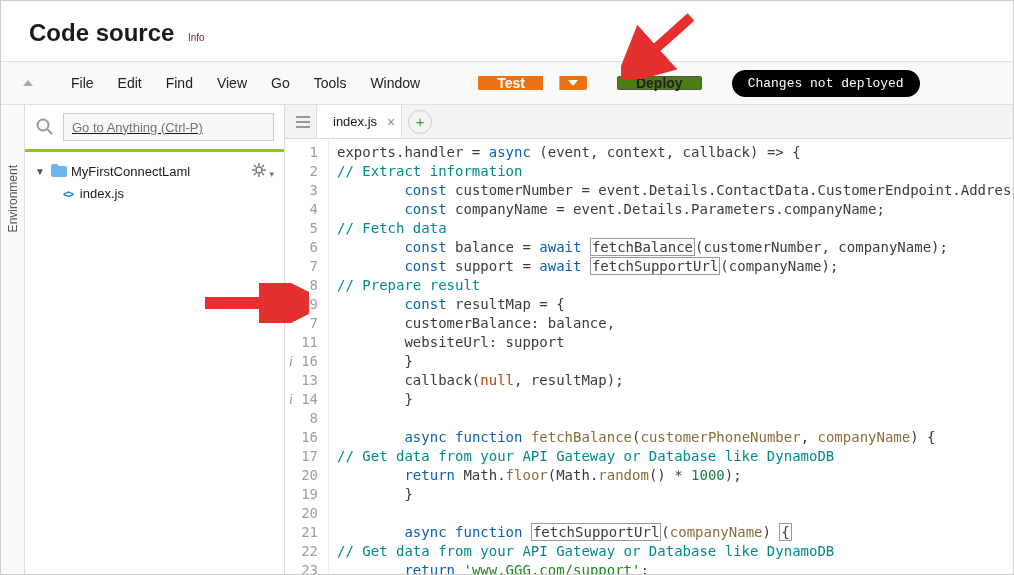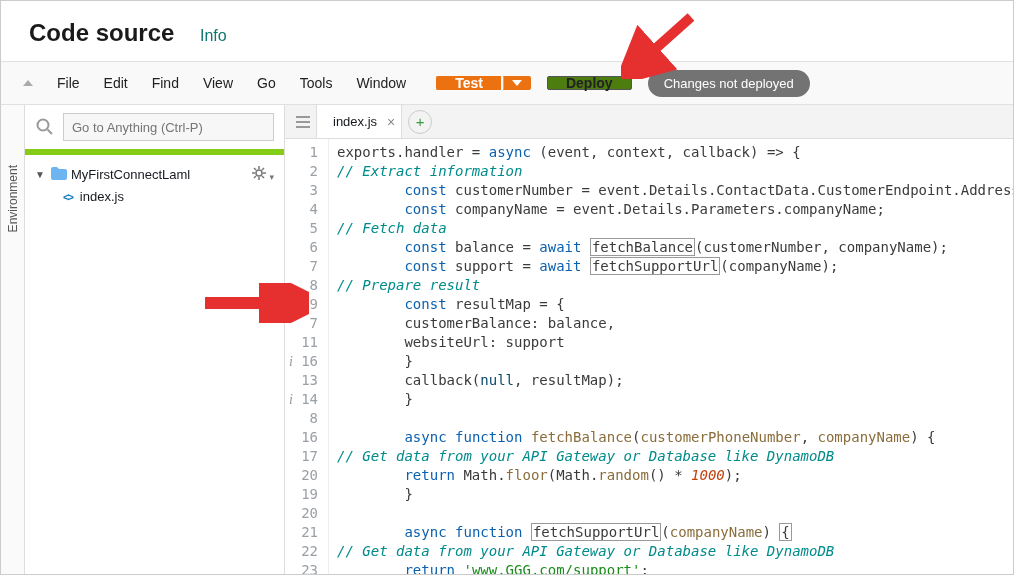--- a/index.html
+++ b/index.html
@@ -1,38 +1,38 @@
 <!DOCTYPE html>
 <html><head>
 <meta charset="utf-8">
 <style>
 * { box-sizing: border-box; margin: 0; padding: 0; }
 body { font-family: -apple-system, BlinkMacSystemFont, "Segoe UI", Arial, sans-serif; font-size: 13px; color: #16191f; background: #fff; width: 1014px; height: 575px; overflow: hidden; border: 1px solid #ccc; position: relative; }
 
 .header { padding: 18px 28px 14px; background: #fff; }
 .header h1 { font-size: 24px; font-weight: 700; display: inline-block; color: #1a1a1a; }
-.header .info { font-size: 16px; color: #0f766e; margin-left: 22px; cursor: pointer; }
-
-.toolbar { height: 44px; border-top: 1px solid #e0e0e0; border-bottom: 1px solid #e0e0e0; background: #f9f9f9; display: flex; align-items: center; padding: 0 10px 0 18px; gap: 2px; }
+.header .info { font-size: 10px; color: #7f1d1d; margin-left: 10px; cursor: pointer; }
+
+.toolbar { height: 44px; border-top: 1px solid #e0e0e0; border-bottom: 1px solid #e0e0e0; background: #f9f9f9; display: flex; align-items: center; padding: 0 10px 0 18px; gap: 16px; }
 .collapse-toggle { width: 18px; height: 18px; display:flex; align-items:center; justify-content:center; color:#888; margin-right: 6px; cursor:pointer; }
 .menu-item { padding: 6px 12px; font-size: 14px; color: #222; cursor: pointer; }
 .spacer-sm { width: 14px; }
 .btn { height: 14px; border-radius: 2px; font-size: 14px; font-weight: 700; display:flex; align-items:center; justify-content:center; cursor:pointer; }
 .btn-test { background:#ec7211; color:#fff; border:1px solid #ec7211; padding: 0 18px; border-right: none; border-radius: 2px 0 0 2px; }
 .btn-test-drop { background:#ec7211; color:#fff; border:1px solid #ec7211; border-left:1px solid rgba(255,255,255,0.35); width:28px; border-radius: 0 2px 2px 0; }
 .btn-deploy { background:#4d7c0f; color:#222; border:1px solid #555; padding:0 18px; margin-left:14px; }
-.badge { background:#737373; color:#fff; border-radius:14px; padding: 6px 16px; font-size:13px; margin-left:14px; }
+.badge { background:#000000; color:#fff; border-radius:14px; padding: 6px 16px; font-size:13px; margin-left:14px;font-family:Liberation Mono, monospace; }
 
 .body { display:flex; height: calc(100% - 44px - 59px); }
 
 .env-rail { width: 24px; border-right:1px solid #ddd; background:#fafafa; display:flex; flex-direction:column; align-items:center; padding-top: 60px; }
 .env-rail .label { writing-mode: vertical-rl; transform: rotate(180deg); font-size:12px; color:#555; }
 
 .sidebar { width: 260px; border-right:1px solid #ddd; background:#fff; display:flex; flex-direction:column; }
-.search-row { display:flex; align-items:center; gap:8px; padding:8px 10px; border-bottom:6px solid #84cc16; }
+.search-row { display:flex; align-items:center; gap:8px; padding:8px 10px; border-bottom:3px solid #84cc16;text-decoration:underline; }
 .search-icon { width:20px; height:20px; color:#888; }
 .search-input { flex:1; height:28px; border:1px solid #ccc; background:#f7f7f7; padding:0 8px; font-size:13px; color:#666; }
 .tree { padding: 8px 6px; font-size:13px; }
 .tree-row { display:flex; align-items:center; gap:4px; padding:3px 4px; cursor:pointer; }
 .caret { width:12px; color:#555; font-size:10px; }
 .gear { margin-left:auto; color:#777; cursor:pointer; }
 .file-icon { color:#0e7ac4; font-weight:bold; font-size:11px; margin-left: 22px; margin-right:4px; }
 .file-icon::after{content:"<>"; letter-spacing:-2px;}
 
 .editor-wrap { flex:1; display:flex; flex-direction:column; min-width:0; }
@@ -44,24 +44,24 @@
 
 .editor { flex:1; display:flex; font-family: "DejaVu Sans Mono", Consolas, monospace; font-size:14px; line-height:19px; overflow:hidden; background:#fff; }
 .gutter { width:44px; background:#fff; color:#9aa0a6; text-align:right; padding:4px 10px 0 4px; border-right:1px solid #eee; user-select:none; position:relative; }
 .gutter .ln { height:19px; }
 .gutter .ln.info::before { content:"i"; position:absolute; left:4px; font-style:italic; color:#999; font-family: serif; }
 .code { flex:1; padding:4px 0 10px 8px; white-space:pre; overflow:auto; position:relative; color:#3b3b3b; }
 .code .line { height:19px; }
 .kw { color:#0b60b0; }
 .fn { color:#8a6d3b; }
 .str { color:#1a8c1a; }
-.num { color:#c2410c;font-style:italic; }
-.com { color:#008b8b;font-style:italic; }
+.num { color:#15803d; }
+.com { color:#008b8b; }
 .boxed { border:1px solid #999; padding:0 1px; }
-.null { color:#0c4a6e; }
+.null { color:#c2410c; }
 
 .arrow { position:absolute; pointer-events:none; }
 .arrow svg { display:block; }
 
 </style>
 </head>
 <body>
 
 <div class="header">
   <h1>Code source</h1>

